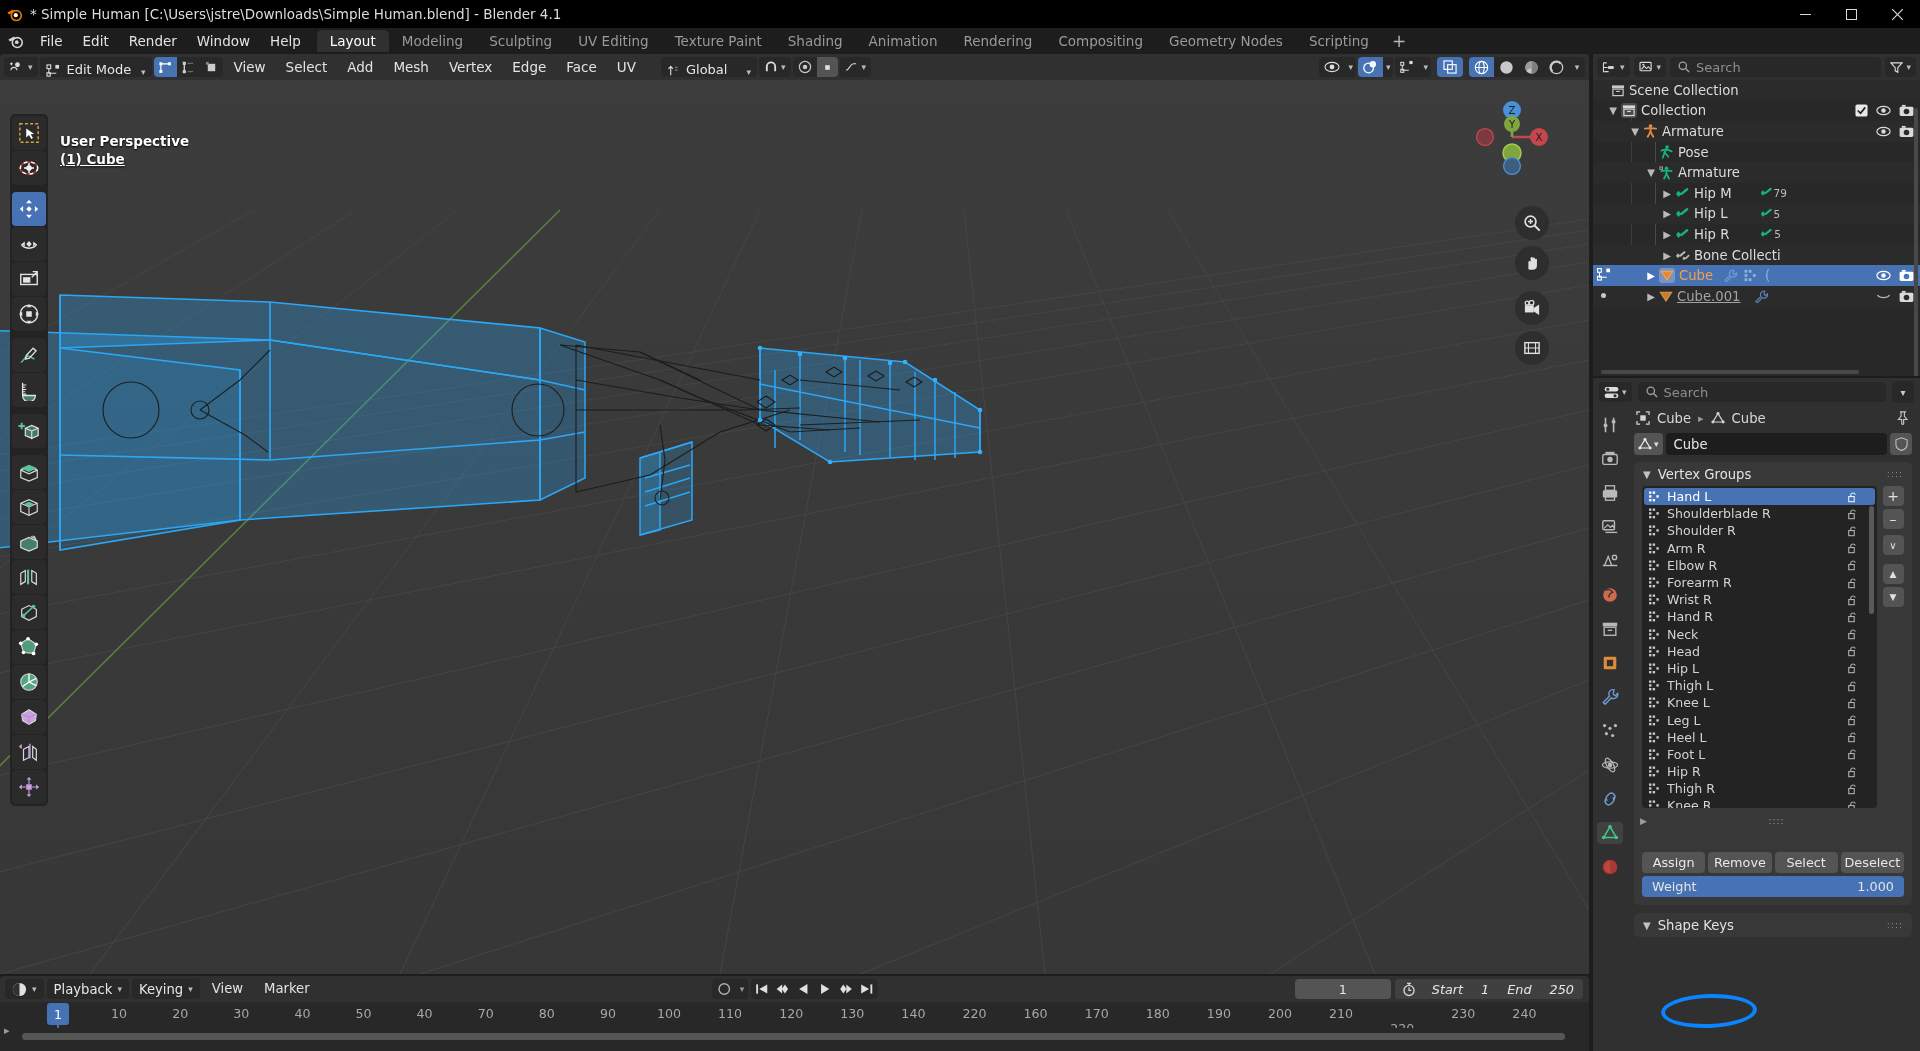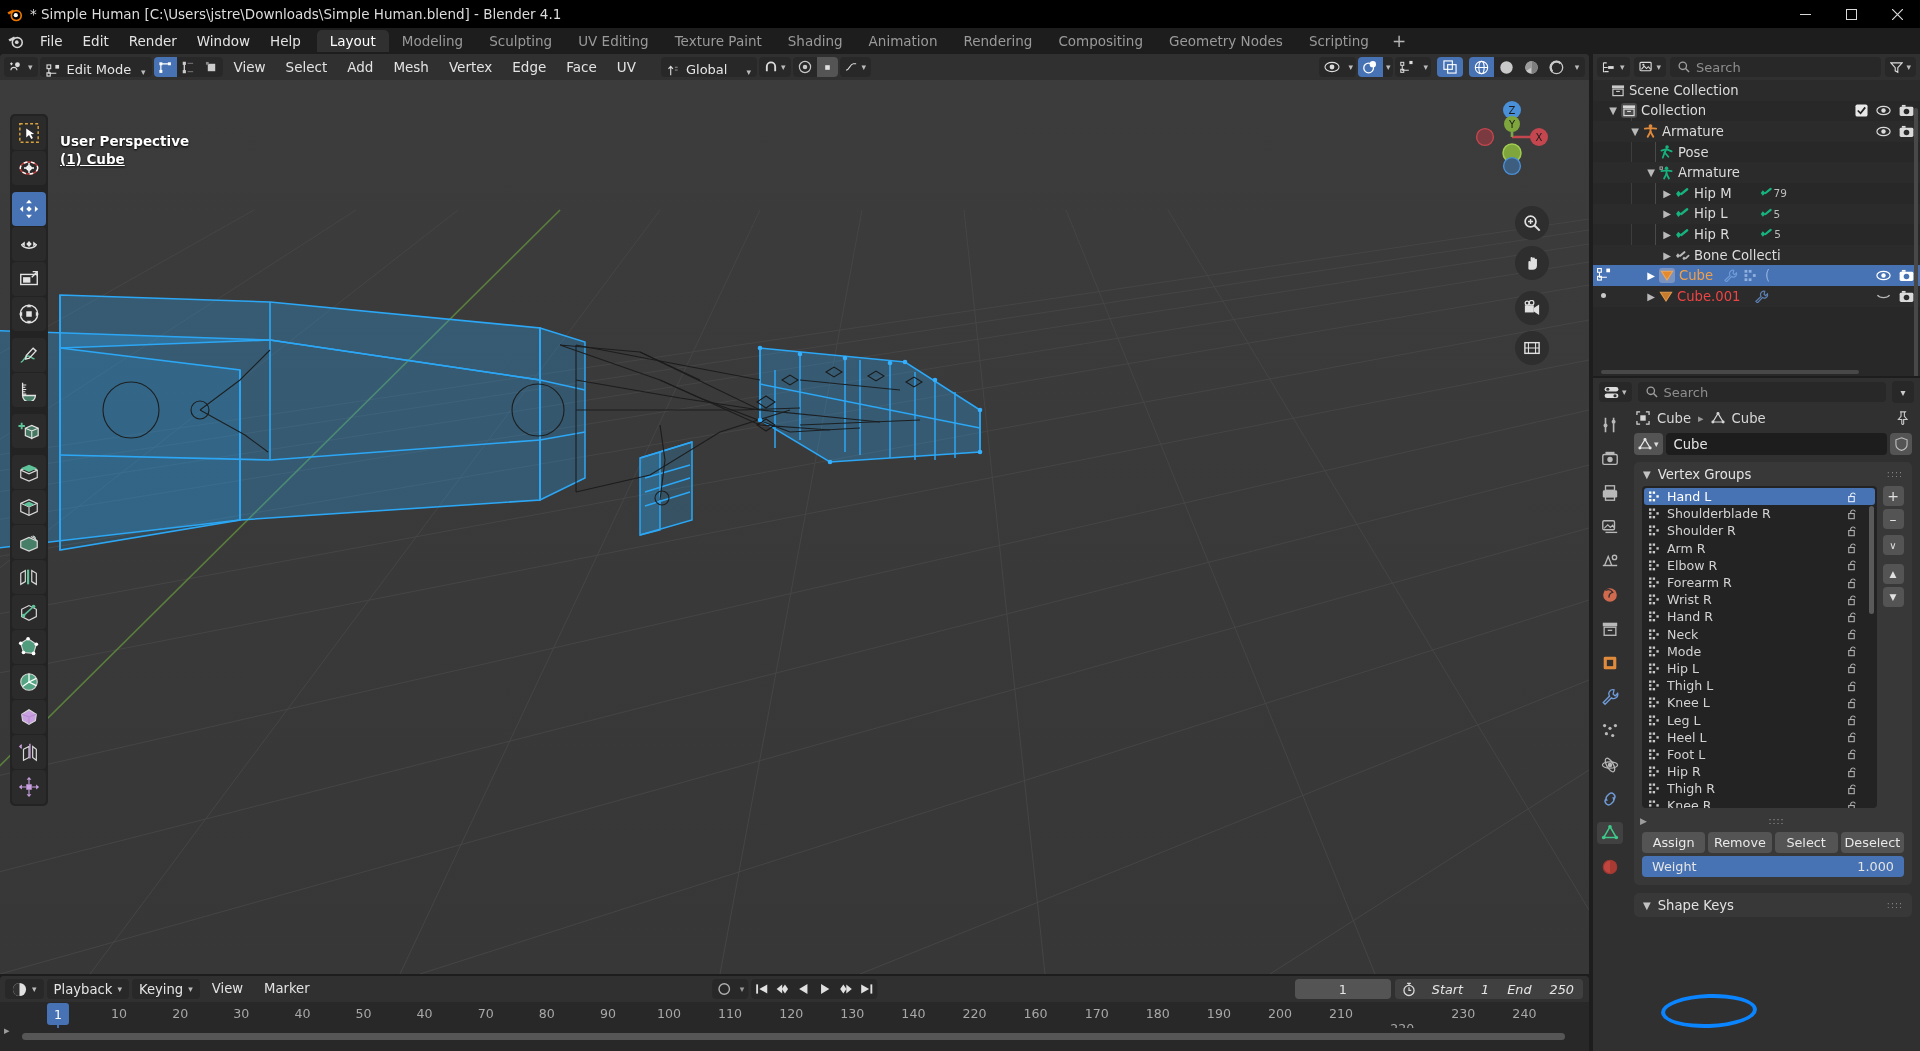--- a/index.html
+++ b/index.html
@@ -125,21 +125,21 @@
   .vg-list{ flex:1; background:#232323; border-radius:4px; padding:2px; position:relative; height:322px; overflow:hidden;}
   .vg-row{ height:17.2px; display:flex; align-items:center; gap:6px; padding:0 5px; font-size:12.6px; color:#d2d2d2; border-radius:3px; position:relative;}
   .vg-row.sel{ background:#4772b3; color:#fff; }
   .vg-row .lock{ position:absolute; right:16px; }
   .vg-sb{ position:absolute; right:3px; width:5px; background:#5a5a5a; border-radius:3px;}
   .vg-btns{ width:22px; display:flex; flex-direction:column; gap:3px; align-items:center;}
   .vg-btn{ width:21px;height:20px;background:#545454;border-radius:4px;display:flex;align-items:center;justify-content:center;font-size:14px;color:#e0e0e0;}
   .vg-foot{ height:14px; display:flex; align-items:center; padding:0 6px; color:#9d9d9d; font-size:9px;}
   .vg-foot .dots{ margin:0 auto; letter-spacing:1px;}
   .act-row{ display:flex; gap:3px; padding:4px 8px 0 8px; }
-  .act-btn{ flex:1; height:21px; background:#545454; border-radius:4px; display:flex; align-items:center; justify-content:center; font-size:12.8px; color:#e8e8e8;}
+  .act-btn{ flex:1; height:21px; background:#545454; border-radius:4px; display:flex; align-items:center; justify-content:center; font-size:12.8px; color:#e8e8e8;margin-top:20px;}
   .weight-row{ margin:3px 8px 0 8px; height:21px; background:#4772b3; border-radius:4px; display:flex; align-items:center; padding:0 10px; font-size:12.8px;}
   .weight-row .v{ margin-left:auto; }
   .annot-circle{
     position:absolute; border:4px solid #0a84ff; border-radius:50%;
     pointer-events:none;
   }
 
   
   .timeline{ position:absolute; left:0; top:976px; width:1589px; height:75px; background:#282828; border-radius:4px 4px 0 0; overflow:hidden;}
   .tl-header{ height:26px; background:#303030; display:flex; align-items:center; padding:0 5px; gap:3px;}
@@ -1021,21 +1021,21 @@
       </div>
 
       <div class="ol-row" style="padding-left:50px;">
         <span style="position:absolute;left:8px;top:7px;width:5px;height:5px;border-radius:50%;background:#c9c9c9;"></span>
         <span class="tri">▶</span>
         <span style="display:flex;">
           <svg width="14" height="13" viewBox="0 0 15 14">
               <path d="M1.4 2.5 h12.2 L7.5 12 z" fill="#c77b2c" stroke="#e09a4c" stroke-width="1.1"></path>
             </svg>
         </span>
-        <span class="lbl" style="color:#ef4444;">Cube.001</span>
+        <span class="lbl" style="color:#a3a3a3;text-decoration:underline;">Cube.001</span>
         <span style="margin-left:14px;display:flex;align-items:center;">
           <svg width="15" height="13" viewBox="0 0 16 14">
               <path d="M11.5 1.4 a3.6 3.6 0 0 0 -4 5.4 L2 12.2 l1.6 1.6 L9 8.2 a3.6 3.6 0 0 0 5.4-4 l-2 2 -1.6-1.6 z" fill="none" stroke="#5d82b5" stroke-width="1.3"></path>
             </svg>
         </span>
         <span class="ol-right">
           <span>
               <svg width="15" height="11" viewBox="0 0 16 12">
                 <path d="M1.4 4.6 a7.4 5 0 0 0 13.2 0" fill="none" stroke="#b8b8b8" stroke-width="1.4"></path>
               </svg>
@@ -1434,21 +1434,21 @@
                     <g fill="#c9c9c9">
                       <rect x="0" y="0.5" width="2.6" height="2.6"></rect>
                       <rect x="0" y="4.6" width="2.6" height="2.6"></rect>
                       <rect x="0" y="8.7" width="2.6" height="2.6"></rect>
                       <rect x="4" y="0.5" width="2.6" height="2.6"></rect>
                       <rect x="4" y="8.7" width="2.6" height="2.6"></rect>
                       <rect x="8" y="4.6" width="2.6" height="2.6"></rect>
                     </g>
                   </svg>
                 </span>
-                <span>Mode</span>
+                <span>Head</span>
                 <span class="lock">
                   <svg width="11" height="12" viewBox="0 0 12 13">
                     <path d="M3 6 V4 a2.6 2.6 0 0 1 5 0" fill="none" stroke="#aeaeae" stroke-width="1.2"></path>
                     <rect x="0.8" y="6" width="6" height="5.6" fill="none" stroke="#aeaeae" stroke-width="1.2"></rect>
                   </svg>
                 </span>
               </div>
               <div class="vg-row">
                 <span style="display: flex;">
                   <svg width="12" height="11" viewBox="0 0 13 12">

